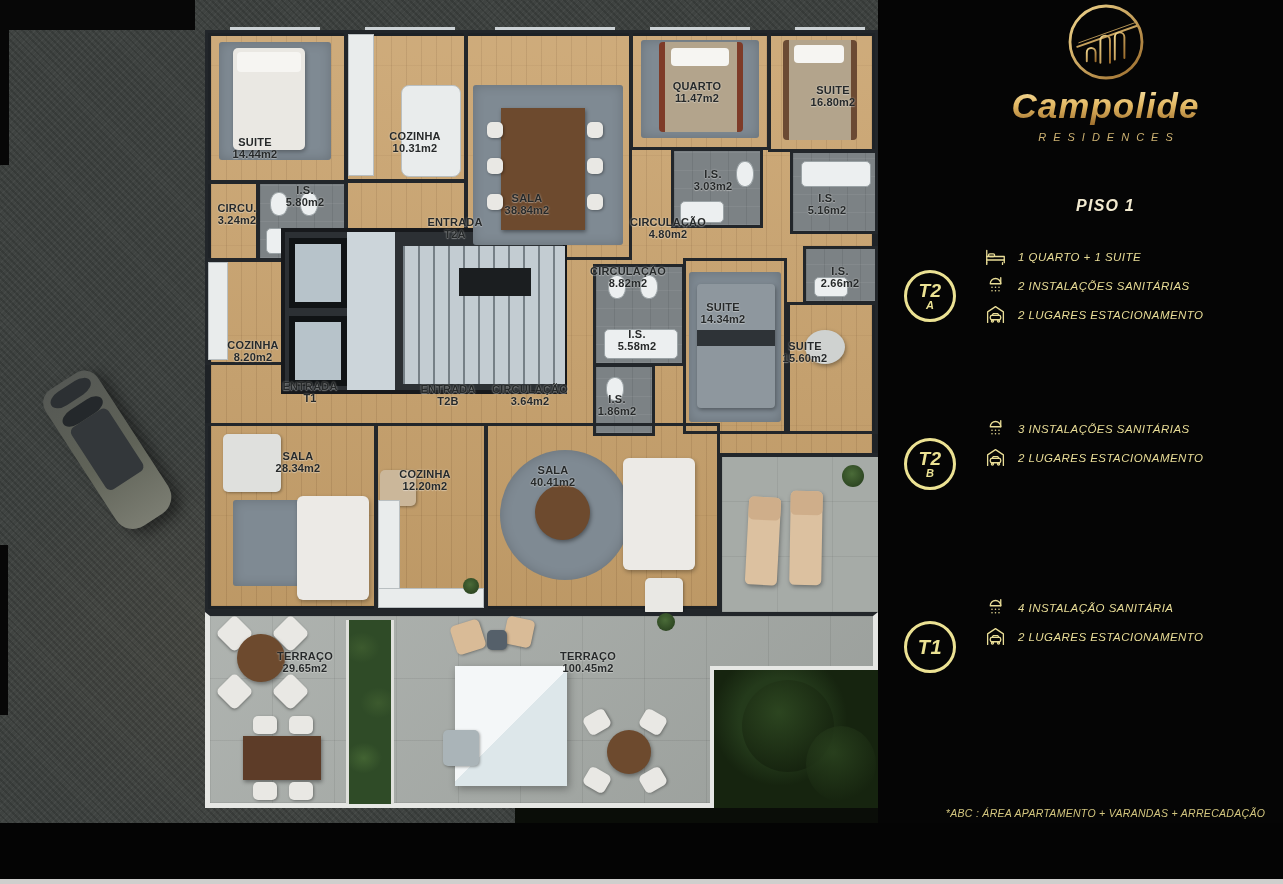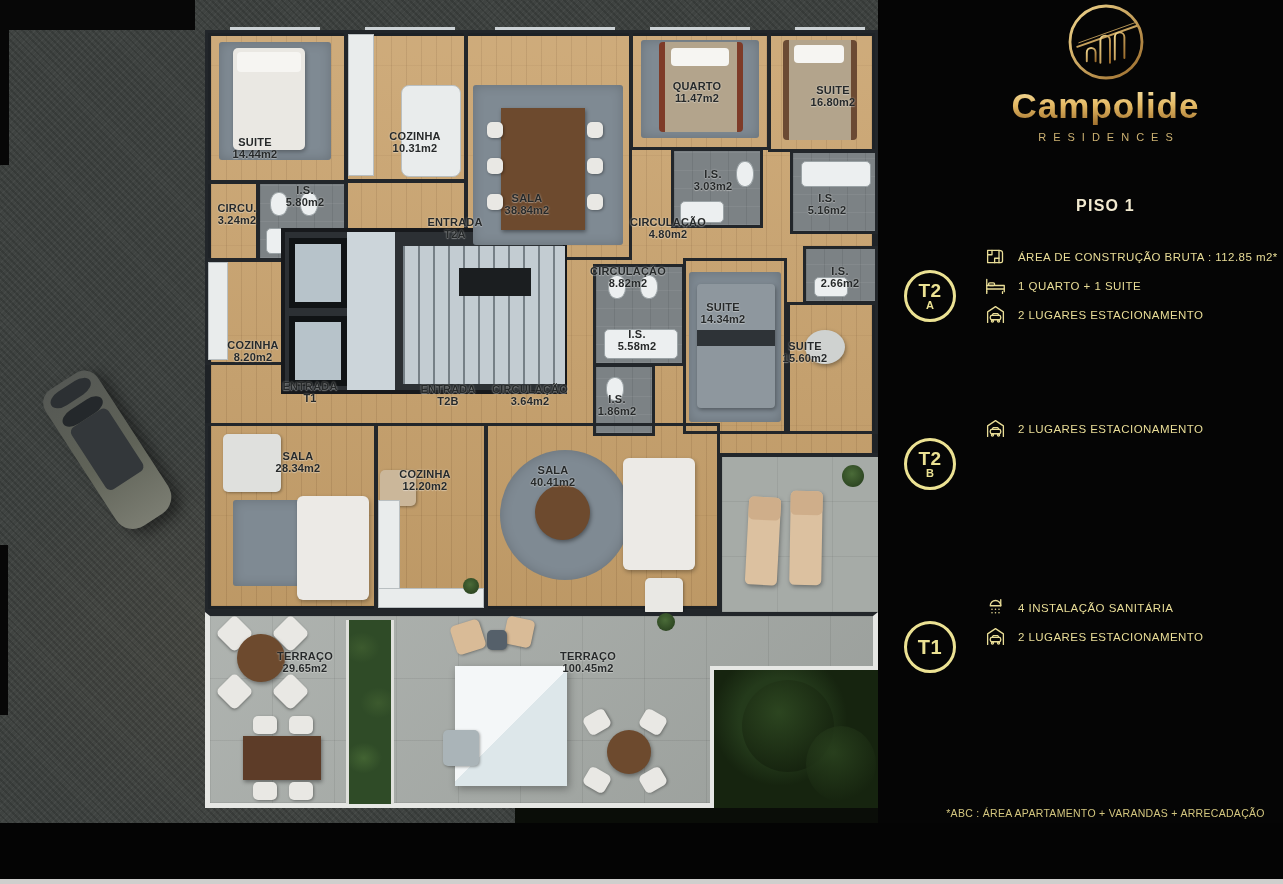--- a/index.html
+++ b/index.html
@@ -89,21 +89,21 @@
     box-shadow:2px 3px 8px rgba(0,0,0,.3);}
   .shrub{border-radius:50%;background:radial-gradient(circle at 45% 40%,#4a6b38,#2c4521 75%);}
 
   
   .lbl{position:absolute;transform:translate(-50%,-50%);text-align:center;z-index:6;
        color:#26292a;font-weight:bold;font-size:11px;line-height:1.12;letter-spacing:.2px;
        text-shadow:0 0 2px rgba(245,245,240,.55),0 1px 1px rgba(255,255,255,.28);white-space:nowrap;}
   .lbl span{display:block;}
 
   
-  .panel{left:878px;top:0;width:405px;height:688px;background:#050505;}
+  .panel{left:878px;top:0;width:405px;height:688px;background:#050505;font-style:italic;}
   .logo-wrap{left:55px;top:2px;width:345px;display:flex;flex-direction:column;align-items:center;}
   .logo-svg{width:80px;height:80px;display:block;}
   .wordmark{margin-top:4px;font-size:35px;font-weight:700;letter-spacing:1px;color:#e0bb6d;white-space:nowrap;}
   @supports ((-webkit-background-clip:text) or (background-clip:text)){
     .wordmark{background:linear-gradient(180deg,#f8e5ab 0%,#e3b863 48%,#9c6c2b 100%);
       -webkit-background-clip:text;background-clip:text;color:transparent;}}
   .residences{margin-top:5px;font-size:11px;letter-spacing:7px;text-indent:7px;color:#cdb272;}
   .piso{left:55px;top:197px;width:345px;text-align:center;color:#f2ead0;
         font-size:16px;font-weight:bold;letter-spacing:1.2px;}
   .badge{width:52px;height:52px;border:3px solid #ece293;border-radius:50%;color:#ece293;
@@ -435,45 +435,51 @@
 
     <div class="abs piso">PISO 1</div>
 
     <div class="abs badge" style="top:270px">
       <span class="t">T2</span>
         <span class="s">A</span>
     </div>
     <div class="abs spec-group" style="top:242px">
       <div class="spec-row">
         <svg class="icon-gold">
-            <use href="#i-plan"></use>
-          </svg>
-        <span class="spec-text">ÁREA DE CONSTRUÇÃO BRUTA :  112.85 m2*</span>
-        </div>
-      <div class="spec-row">
-        <svg class="icon-gold">
             <use href="#i-bed"></use>
           </svg>
         <span class="spec-text">1 QUARTO + 1 SUITE</span>
+        </div>
+      <div class="spec-row">
+        <svg class="icon-gold">
+            <use href="#i-shower"></use>
+          </svg>
+        <span class="spec-text">2 INSTALAÇÕES SANITÁRIAS</span>
         </div>
       <div class="spec-row">
         <svg class="icon-gold">
             <use href="#i-garage"></use>
           </svg>
         <span class="spec-text">2 LUGARES ESTACIONAMENTO</span>
         </div>
     </div>
 
     <div class="abs badge" style="top:438px">
       <span class="t">T2</span>
         <span class="s">B</span>
     </div>
     <div class="abs spec-group" style="top:414px">
       <div class="spec-row">
         <svg class="icon-gold">
+            <use href="#i-shower"></use>
+          </svg>
+        <span class="spec-text">3 INSTALAÇÕES SANITÁRIAS</span>
+        </div>
+      <div class="spec-row">
+        <svg class="icon-gold">
             <use href="#i-garage"></use>
           </svg>
         <span class="spec-text">2 LUGARES ESTACIONAMENTO</span>
         </div>
     </div>
 
     <div class="abs badge solo" style="top:621px">
       <span class="t">T1</span>
     </div>
     <div class="abs spec-group" style="top:593px">

